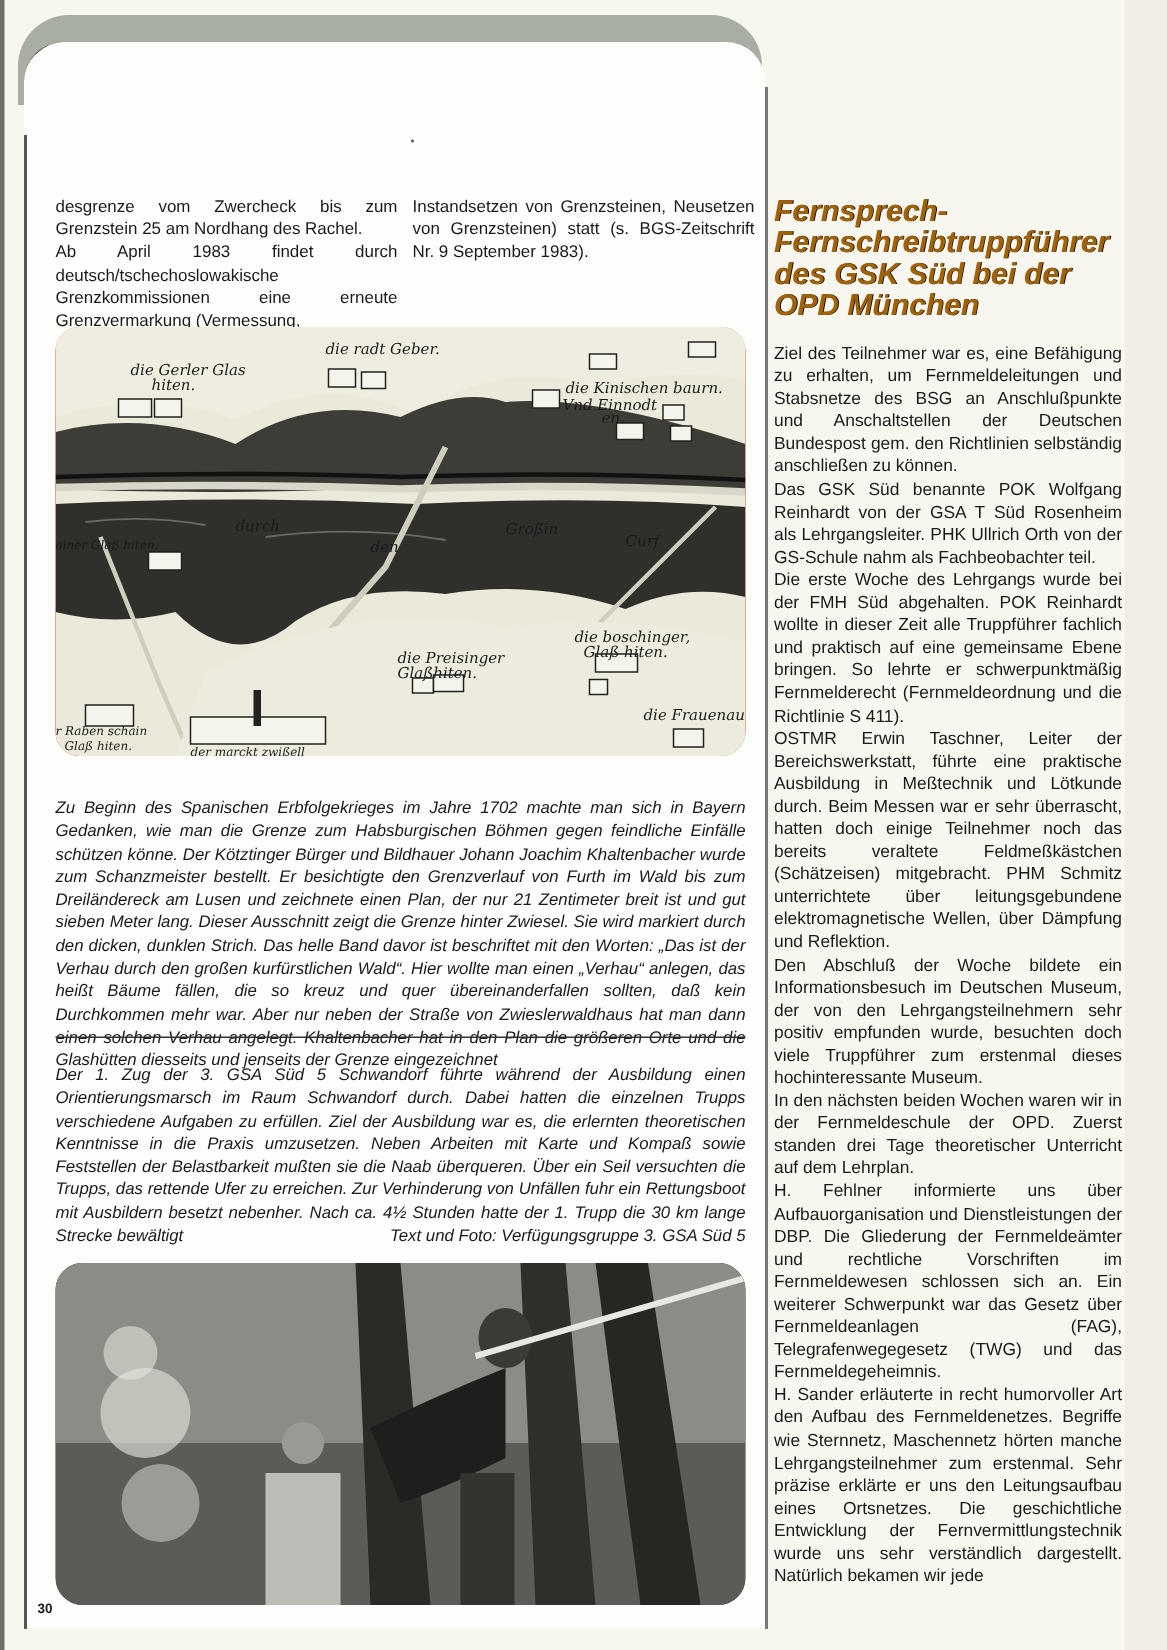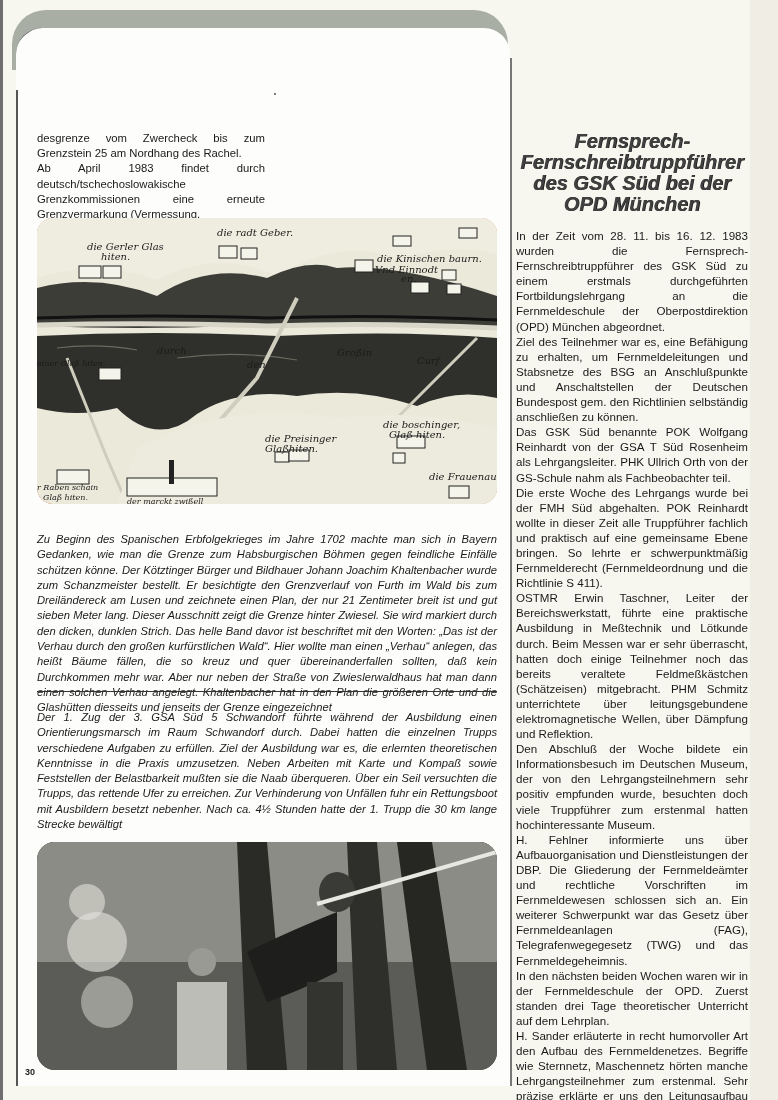--- a/index.html
+++ b/index.html
@@ -10,21 +10,21 @@
   .page::after{content:"";position:absolute;right:-2px;top:30px;width:2px;height:1028px;background:#777;}
   .bannercurve{position:absolute;top:10px;width:496px;left:12px;height:60px;border-top-left-radius:34px;border-top-right-radius:34px;background:#a8aea4;}
   .whitecap{position:absolute;left:16px;top:30px;width:492px;height:60px;background:#fdfdfb;border-top-left-radius:24px;border-top-right-radius:24px;}
 
   .col{position:absolute;font-size:11.3px;line-height:15.2px;text-align:justify;}
   .col p{margin:0;}
   .intro-l{left:37px;top:131px;width:228px;}
   .intro-r{left:275px;top:131px;width:228px;}
   .sig{text-align:right;margin-top:14px !important;}
 
-  .headline{position:absolute;left:516px;top:131px;width:232px;font-family:"Liberation Sans",sans-serif;font-weight:bold;font-style:italic;font-size:20px;line-height:21px;color:#404040;text-shadow:0.6px 0 0 #111;text-align:center;}
+  .headline{position:absolute;left:516px;top:131px;width:232px;font-family:"Liberation Sans",sans-serif;font-weight:bold;font-style:italic;font-size:20px;line-height:21px;color:#a16207;text-shadow:0.6px 0 0 #111;}
   .rightcol{left:516px;top:228px;width:232px;font-size:11.6px;line-height:15.1px;}
 
   .map{position:absolute;left:37px;top:218px;width:460px;height:286px;border-radius:16px;overflow:hidden;background:#c2410c;}
   .map svg{display:block;}
   .caption{position:absolute;font-style:italic;font-size:11.2px;line-height:15.3px;text-align:justify;}
   .cap1{left:37px;top:532px;width:460px;}
   .rule{position:absolute;left:37px;top:691px;width:460px;height:1px;background:#333;}
   .cap2{left:37px;top:710px;width:460px;}
   .cap2 .credit{float:right;}
   .photo{position:absolute;left:37px;top:842px;width:460px;height:228px;border-radius:18px;overflow:hidden;background:#4a4a48;}
@@ -39,20 +39,21 @@
 <div class="bannercurve"></div>
 <div class="page"></div>
 <div class="whitecap"></div>
 <div class="speck"></div>
 
 <div class="col intro-l">
   <p>desgrenze vom Zwercheck bis zum Grenzstein 25 am Nordhang des Rachel.</p>
   <p>Ab April 1983 findet durch deutsch/tschechoslowakische Grenzkommissionen eine erneute Grenzvermarkung (Vermessung,</p>
 </div>
 <div class="col intro-r">
+  <p>Instandsetzen von Grenzsteinen, Neusetzen von Grenzsteinen) statt (s. BGS-Zeitschrift Nr. 9 September 1983).</p>
 </div>
 
 <div class="map">
   <svg width="460" height="286" viewBox="0 0 460 286" xmlns="http://www.w3.org/2000/svg">
     <rect width="460" height="286" fill="#ebe9da"></rect>
 
     <path d="M0 60 Q60 40 120 62 Q180 30 240 58 Q300 20 360 40 Q420 25 460 36 L460 0 L0 0Z" fill="#efede0"></path>
 
     <path d="M0 70 Q60 55 120 78 Q170 45 230 60 Q270 40 300 50 Q360 45 460 78 L460 110 Q300 105 200 108 Q100 112 0 108Z" fill="#3d3d38"></path>
 
@@ -113,20 +114,21 @@
     </g>
   </svg>
 </div>
 
 <p class="caption cap1" style="margin:0">Zu Beginn des Spanischen Erbfolgekrieges im Jahre 1702 machte man sich in Bayern Gedanken, wie man die Grenze zum Habsburgischen Böhmen gegen feindliche Einfälle schützen könne. Der Kötztinger Bürger und Bildhauer Johann Joachim Khaltenbacher wurde zum Schanzmeister bestellt. Er besichtigte den Grenzverlauf von Furth im Wald bis zum Dreiländereck am Lusen und zeichnete einen Plan, der nur 21 Zentimeter breit ist und gut sieben Meter lang. Dieser Ausschnitt zeigt die Grenze hinter Zwiesel. Sie wird markiert durch den dicken, dunklen Strich. Das helle Band davor ist beschriftet mit den Worten: „Das ist der Verhau durch den großen kurfürstlichen Wald“. Hier wollte man einen „Verhau“ anlegen, das heißt Bäume fällen, die so kreuz und quer übereinanderfallen sollten, daß kein Durchkommen mehr war. Aber nur neben der Straße von Zwieslerwaldhaus hat man dann einen solchen Verhau angelegt. Khaltenbacher hat in den Plan die größeren Orte und die Glashütten diesseits und jenseits der Grenze eingezeichnet</p>
 
 <div class="rule"></div>
 
 <p class="caption cap2" style="margin:0">
   <span>Der 1. Zug der 3. GSA Süd 5 Schwandorf führte während der Ausbildung einen Orientierungsmarsch im Raum Schwandorf durch. Dabei hatten die einzelnen Trupps verschiedene Aufgaben zu erfüllen. Ziel der Ausbildung war es, die erlernten theoretischen Kenntnisse in die Praxis umzusetzen. Neben Arbeiten mit Karte und Kompaß sowie Feststellen der Belastbarkeit mußten sie die Naab überqueren. Über ein Seil versuchten die Trupps, das rettende Ufer zu erreichen. Zur Verhinderung von Unfällen fuhr ein Rettungsboot mit Ausbildern besetzt nebenher. Nach ca. 4½ Stunden hatte der 1. Trupp die 30 km lange Strecke bewältigt</span>
+  <span class="credit">Text und Foto: Verfügungsgruppe 3. GSA Süd 5</span>
 </p>
 
 <div class="photo">
   <svg width="460" height="228" viewBox="0 0 460 228" xmlns="http://www.w3.org/2000/svg">
     <rect width="460" height="228" fill="#5b5b57"></rect>
     <rect x="0" y="0" width="460" height="120" fill="#8c8c86"></rect>
     <circle cx="60" cy="100" r="30" fill="#d8d8d2" opacity="0.7"></circle>
     <circle cx="70" cy="160" r="26" fill="#c8c8c2" opacity="0.6"></circle>
     <circle cx="50" cy="60" r="18" fill="#e2e2dc" opacity="0.6"></circle>
     <path d="M200 0 L230 0 L250 228 L210 228Z" fill="#2a2a27"></path>
@@ -139,22 +141,21 @@
     <rect x="270" y="140" width="36" height="88" fill="#33332f"></rect>
     <line x1="280" y1="62" x2="460" y2="10" stroke="#e8e8e2" stroke-width="4"></line>
   </svg>
 </div>
 
 <div class="pagenum">30</div>
 
 <div class="headline">Fernsprech-Fernschreibtruppführer des GSK Süd bei der OPD München</div>
 
 <div class="col rightcol">
-  <p>In der Zeit vom 28. 11. bis 16. 12. 1983 wurden die Fernsprech-Fernschreibtruppführer des GSK Süd zu einem erstmals durchgeführten Fortbildungslehrgang an die Fernmeldeschule der Oberpostdirektion (OPD) München abgeordnet.</p>
   <p>Ziel des Teilnehmer war es, eine Befähigung zu erhalten, um Fernmeldeleitungen und Stabsnetze des BSG an Anschlußpunkte und Anschaltstellen der Deutschen Bundespost gem. den Richtlinien selbständig anschließen zu können.</p>
   <p>Das GSK Süd benannte POK Wolfgang Reinhardt von der GSA T Süd Rosenheim als Lehrgangsleiter. PHK Ullrich Orth von der GS-Schule nahm als Fachbeobachter teil.</p>
   <p>Die erste Woche des Lehrgangs wurde bei der FMH Süd abgehalten. POK Reinhardt wollte in dieser Zeit alle Truppführer fachlich und praktisch auf eine gemeinsame Ebene bringen. So lehrte er schwerpunktmäßig Fernmelderecht (Fernmeldeordnung und die Richtlinie S 411).</p>
   <p>OSTMR Erwin Taschner, Leiter der Bereichswerkstatt, führte eine praktische Ausbildung in Meßtechnik und Lötkunde durch. Beim Messen war er sehr überrascht, hatten doch einige Teilnehmer noch das bereits veraltete Feldmeßkästchen (Schätzeisen) mitgebracht. PHM Schmitz unterrichtete über leitungsgebundene elektromagnetische Wellen, über Dämpfung und Reflektion.</p>
-  <p>Den Abschluß der Woche bildete ein Informationsbesuch im Deutschen Museum, der von den Lehrgangsteilnehmern sehr positiv empfunden wurde, besuchten doch viele Truppführer zum erstenmal hatten hochinteressante Museum.</p>
+  <p>Den Abschluß der Woche bildete ein Informationsbesuch im Deutschen Museum, der von den Lehrgangsteilnehmern sehr positiv empfunden wurde, besuchten doch viele Truppführer zum erstenmal dieses hochinteressante Museum.</p>
+  <p>In den nächsten beiden Wochen waren wir in der Fernmeldeschule der OPD. Zuerst standen drei Tage theoretischer Unterricht auf dem Lehrplan.</p>
   <p>H. Fehlner informierte uns über Aufbauorganisation und Dienstleistungen der DBP. Die Gliederung der Fernmeldeämter und rechtliche Vorschriften im Fernmeldewesen schlossen sich an. Ein weiterer Schwerpunkt war das Gesetz über Fernmeldeanlagen (FAG), Telegrafenwegegesetz (TWG) und das Fernmeldegeheimnis.</p>
-  <p>In den nächsten beiden Wochen waren wir in der Fernmeldeschule der OPD. Zuerst standen drei Tage theoretischer Unterricht auf dem Lehrplan.</p>
   <p>H. Sander erläuterte in recht humorvoller Art den Aufbau des Fernmeldenetzes. Begriffe wie Sternnetz, Maschennetz hörten manche Lehrgangsteilnehmer zum erstenmal. Sehr präzise erklärte er uns den Leitungsaufbau eines Ortsnetzes. Die geschichtliche Entwicklung der Fernvermittlungstechnik wurde uns sehr verständlich dargestellt. Natürlich bekamen wir jede</p>
 </div>
 
 </body></html>

